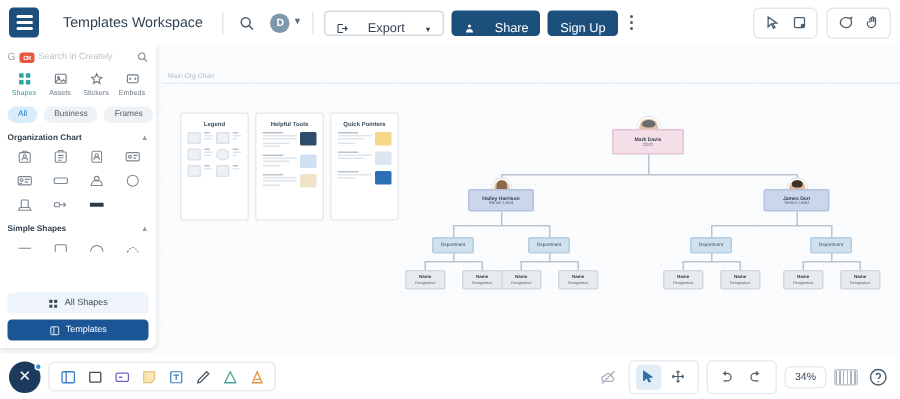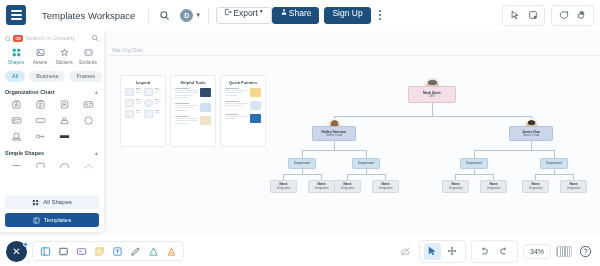--- a/index.html
+++ b/index.html
@@ -36,21 +36,21 @@
   }
   .avatar-d {
     width: 13px; height: 13px; border-radius: 50%; background: #7d98ab;
     color: #fff; font-size: 7px; display: flex; align-items: center;
     justify-content: center; cursor: pointer; font-weight: bold;
   }
   .caret { font-size: 6px; color: #5a6b79; margin-left: 2px; cursor: pointer; }
 
   .btn {
     height: 17px; border-radius: 3px; font-size: 8.5px;
-    display: inline-flex; align-items: flex-start; gap: 1px;
+    display: inline-flex; align-items: flex-end; gap: 13px;
     padding: 0 7px; cursor: pointer; white-space: nowrap;
   }
   .btn-outline { border: 1px solid #d3dbe2; background: #fff; color: #32424f; }
   .btn-solid { background: #1c4f7c; color: #fff; border: 1px solid #1c4f7c; }
   .kebab { display: flex; flex-direction: column; gap: 1.6px; cursor: pointer; padding: 0 3px; }
   .kebab i { width: 2px; height: 2px; border-radius: 50%; background: #4a5c6a; display: block; }
 
   .hdr-right { margin-left: auto; display: flex; align-items: center; gap: 6px; }
   .tool-group {
     display: flex; align-items: center; gap: 3px; background: #fff;
@@ -262,21 +262,21 @@
 
     <div class="btn btn-outline">
       <svg width="8" height="8" viewBox="0 0 24 24" fill="none" stroke="#32424f" stroke-width="2.2">
         <path d="M14 4 H5 a1 1 0 0 0 -1 1 v14 a1 1 0 0 0 1 1 h9"></path>
           <path d="M12 12 H21"></path>
           <path d="M18 8 l4 4 -4 4"></path>
       </svg>
       <span>Export</span>
       <span style="font-size:5px;">▼</span>
     </div>
-    <div class="btn btn-solid" style="">
+    <div class="btn btn-solid" style="margin-left:5px;">
       <svg width="8" height="8" viewBox="0 0 24 24" fill="#fff">
         <circle cx="12" cy="7" r="3.2"></circle>
           <path d="M5 20 a7 7 0 0 1 14 0 z"></path>
       </svg>
       <span>Share</span>
     </div>
     <div class="btn btn-solid" style="margin-left:5px;">
       <span>Sign Up</span>
     </div>
     <div class="kebab" style="margin-left:5px;">

